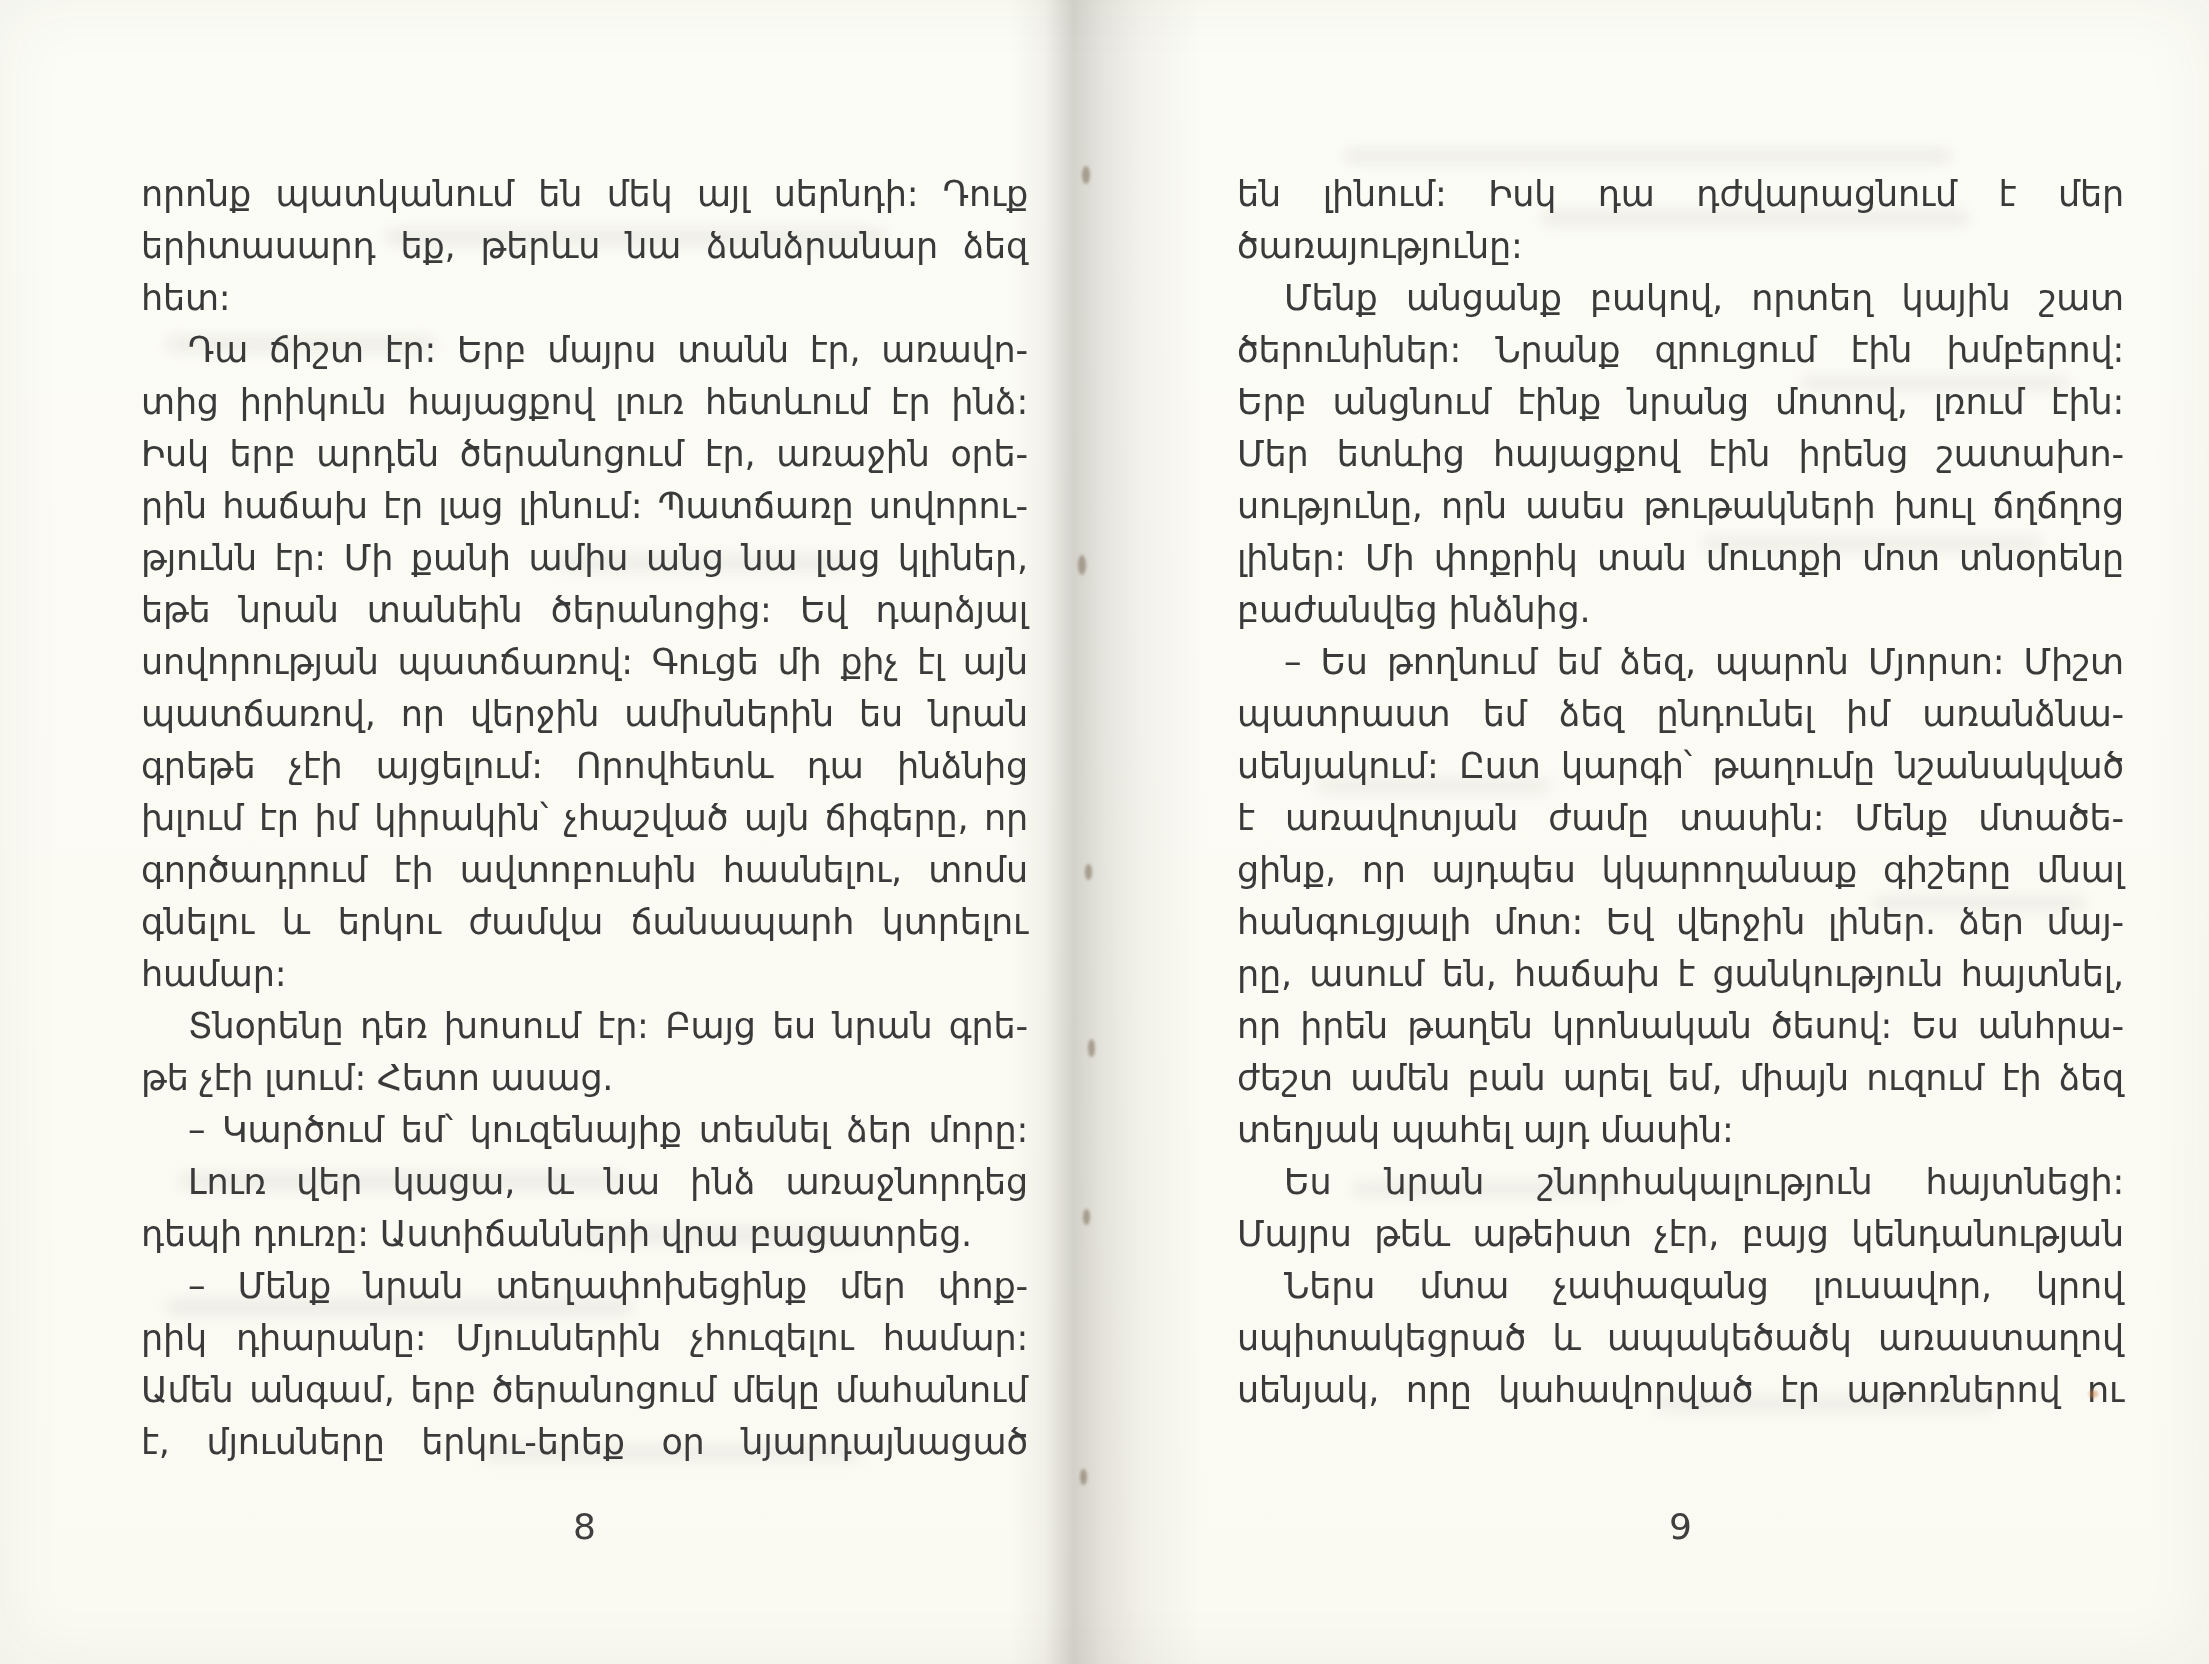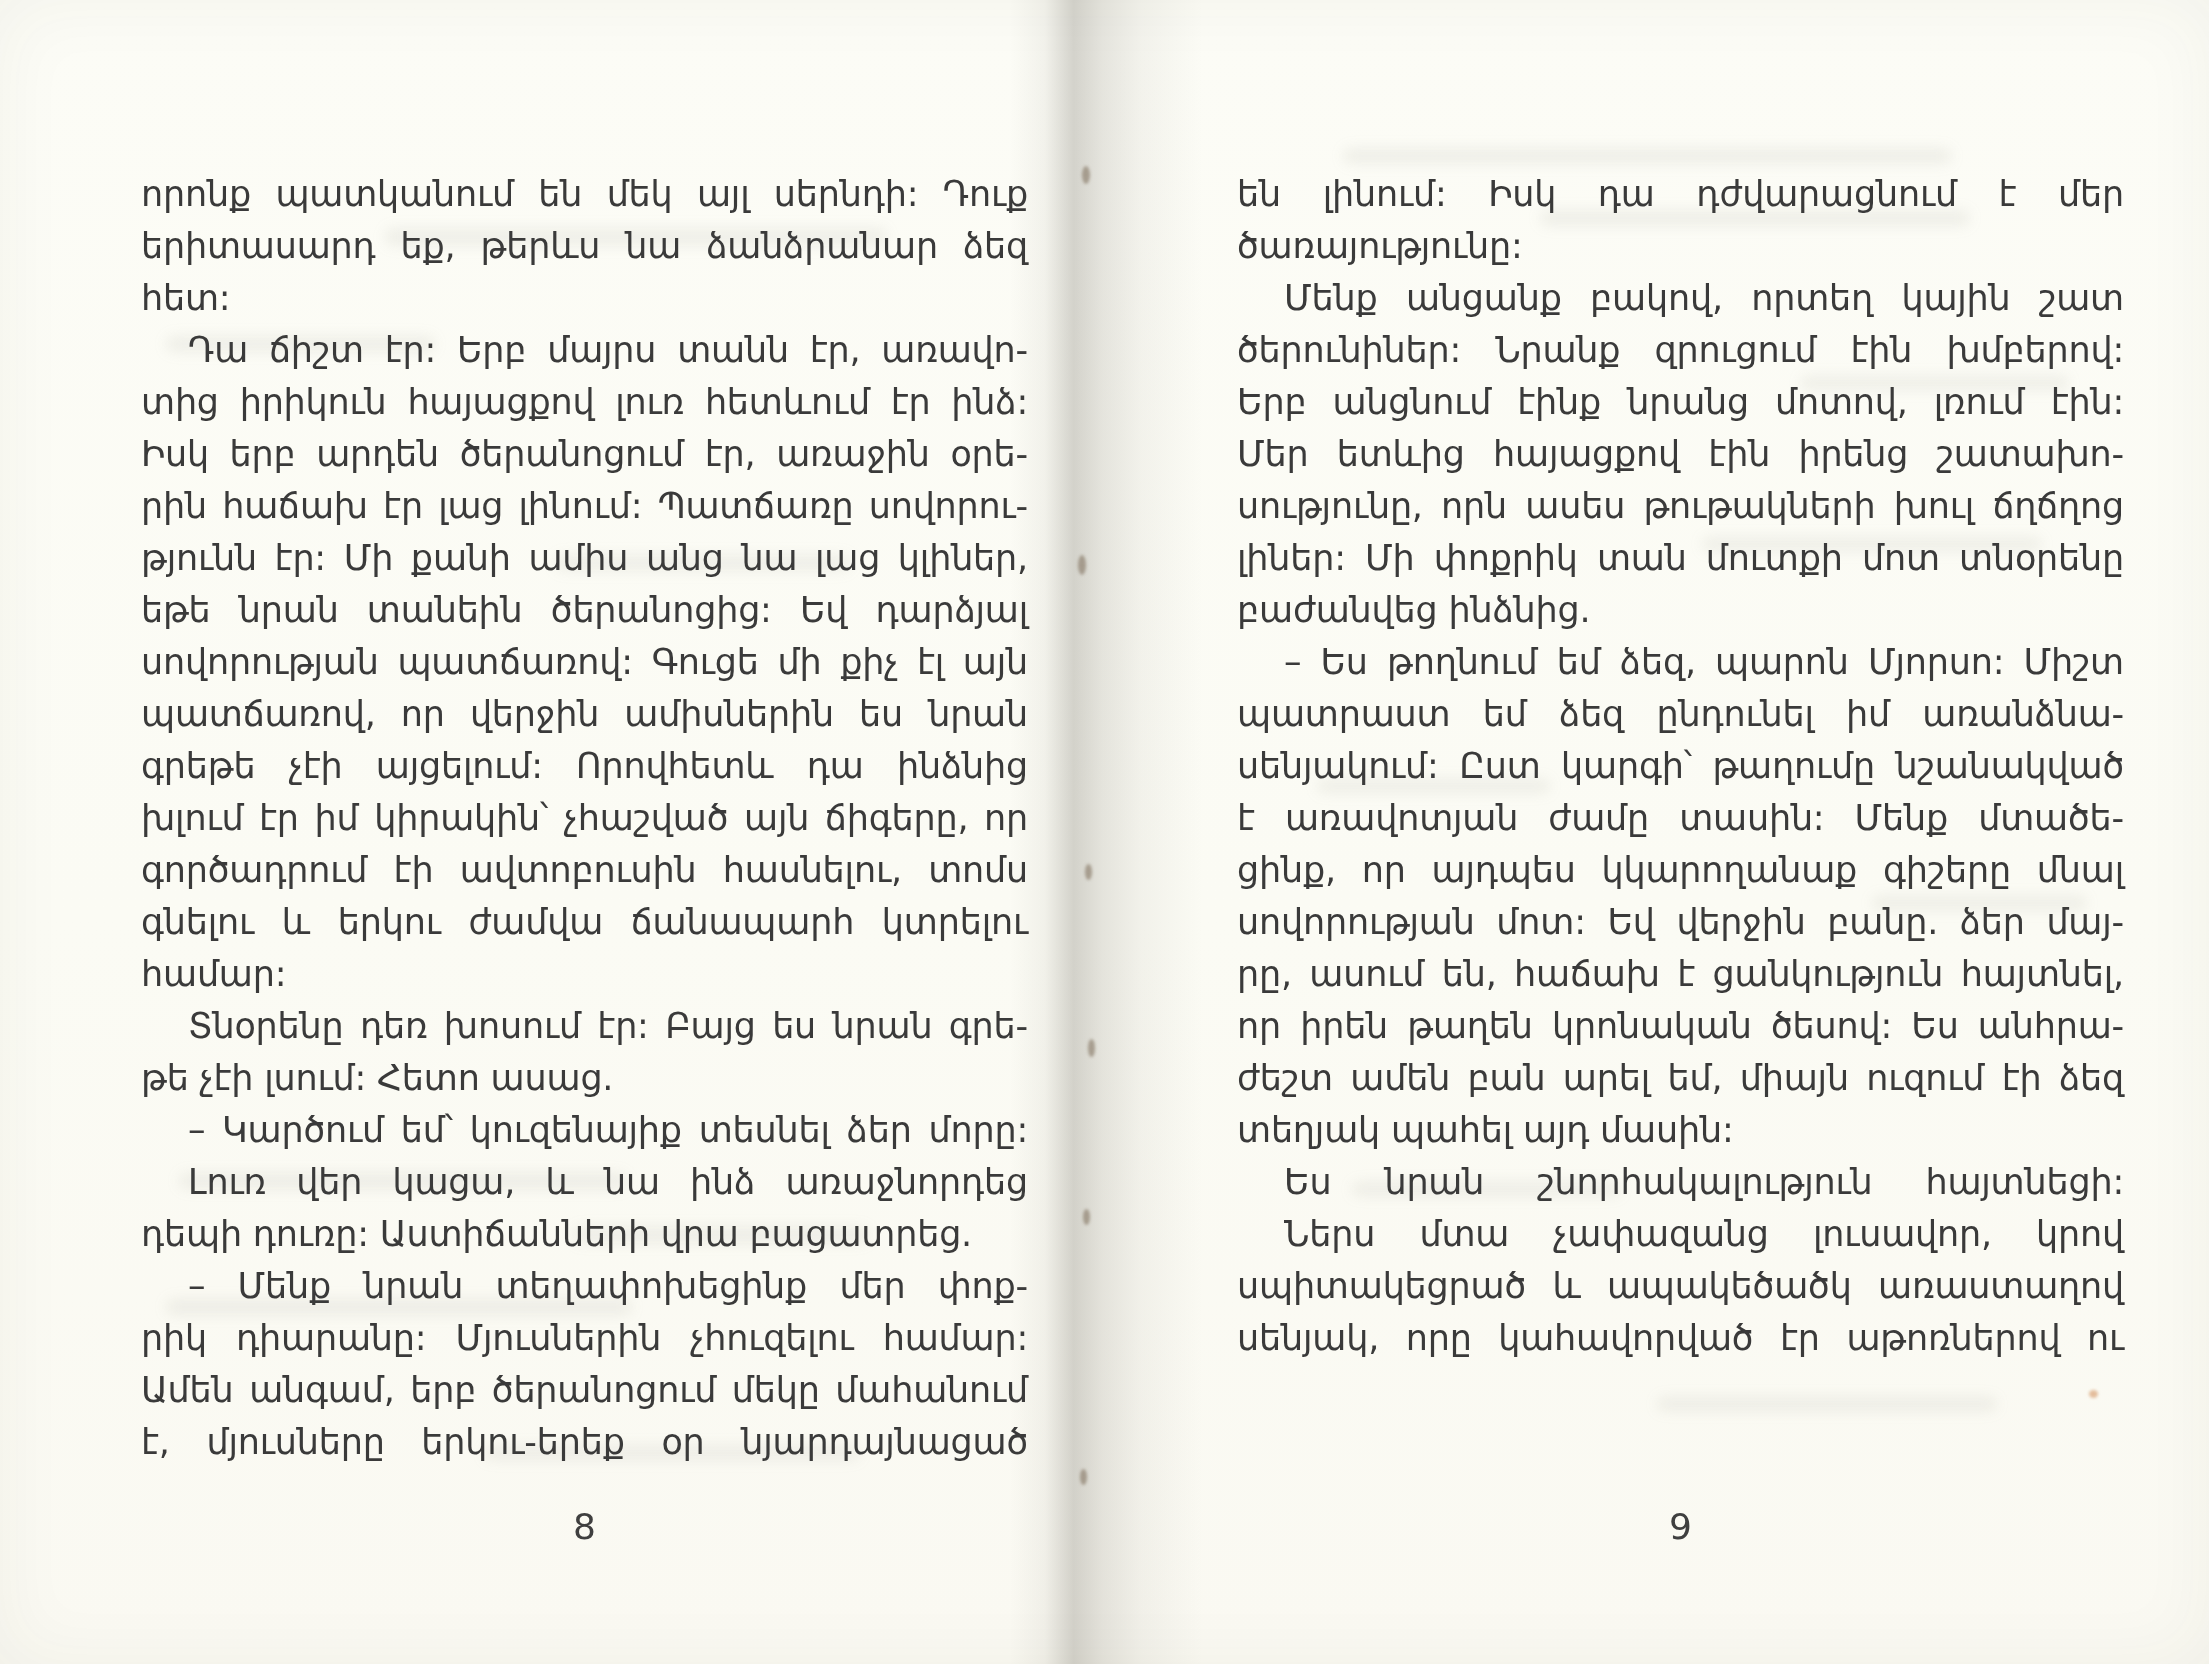--- a/index.html
+++ b/index.html
@@ -111,26 +111,27 @@
         <div class="line">Երբ անցնում էինք նրանց մոտով, լռում էին:</div>
         <div class="line">Մեր ետևից հայացքով էին իրենց շատախո-</div>
         <div class="line">սությունը, որն ասես թութակների խուլ ճղճղոց</div>
         <div class="line">լիներ: Մի փոքրիկ տան մուտքի մոտ տնօրենը</div>
         <div class="line last">բաժանվեց ինձնից.</div>
         <div class="line indent">– Ես թողնում եմ ձեզ, պարոն Մյորսո: Միշտ</div>
         <div class="line">պատրաստ եմ ձեզ ընդունել իմ առանձնա-</div>
         <div class="line">սենյակում: Ըստ կարգի՝ թաղումը նշանակված</div>
         <div class="line">է առավոտյան ժամը տասին: Մենք մտածե-</div>
         <div class="line">ցինք, որ այդպես կկարողանաք գիշերը մնալ</div>
-        <div class="line">սովորության մոտ: Եվ վերջին բանը. ձեր մայ-</div>
+        <div class="line">հանգուցյալի մոտ: Եվ վերջին լիներ. ձեր մայ-</div>
         <div class="line">րը, ասում են, հաճախ է ցանկություն հայտնել,</div>
         <div class="line">որ իրեն թաղեն կրոնական ծեսով: Ես անհրա-</div>
         <div class="line">ժեշտ ամեն բան արել եմ, միայն ուզում էի ձեզ</div>
         <div class="line last">տեղյակ պահել այդ մասին:</div>
         <div class="line indent">Ես նրան շնորհակալություն հայտնեցի:</div>
+        <div class="line">Մայրս թեև աթեիստ չէր, բայց կենդանության</div>
         <div class="line indent">Ներս մտա չափազանց լուսավոր, կրով</div>
         <div class="line">սպիտակեցրած և ապակեծածկ առաստաղով</div>
         <div class="line">սենյակ, որը կահավորված էր աթոռներով ու</div>
       </div>
     <div class="page-number">9</div>
   </section>
 
   <div class="gutter"></div>
   <div class="speck" style="left:1082px;top:166px;width:8px;height:18px;"></div>
   <div class="speck" style="left:1078px;top:555px;width:8px;height:19.7px;"></div>

